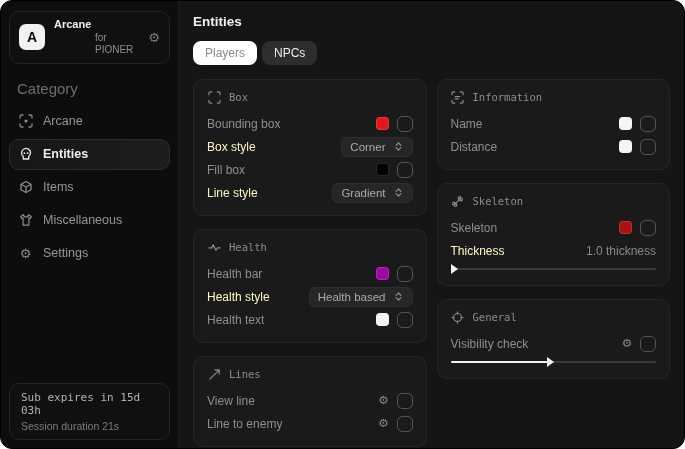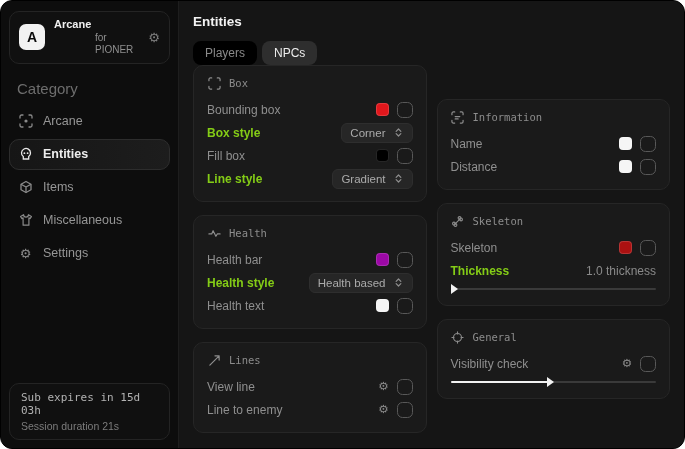--- a/index.html
+++ b/index.html
@@ -62,39 +62,39 @@
   }
   .footer-line1 { font-family:"DejaVu Sans Mono", monospace; font-size:11px; color:#b2b2b2; }
   .footer-line2 { font-size:10.5px; color:#7c7c7c; margin-top:3px; }
   
   .main { flex:1; padding:13px 14px; background:#151515; }
   .page-title { color:#f2f2f2; font-size:13.5px; font-weight:bold; }
   .tabs { display:flex; gap:5px; margin-top:12px; }
   .tab {
     border:none; border-radius:8px; padding:5px 12px;
     font-size:12px; cursor:pointer;
-    background:#000000; color:#8a8a8a;
+    background:#ffffff; color:#8a8a8a;
     font-family:"Liberation Sans", sans-serif;
   }
   .tab.active { background:#2e2e2e; color:#ededed; }
-  .columns { display:flex; gap:10px; align-items:center; }
+  .columns { display:flex; gap:10px; margin-top:14px; align-items:flex-start; }
   .col { flex:1; display:flex; flex-direction:column; gap:13px; }
   .card {
     background:#1a1a1a; border:1px solid #262626;
     border-radius:10px; padding:10px 13px 11px 13px;
   }
   .card-h {
     display:flex; align-items:center; gap:8px;
     color:#8d8d8d; font-family:"DejaVu Sans Mono", monospace;
     font-size:10.5px; margin-bottom:8px;
   }
   .card-h .glyph { width:14px; height:14px; display:flex; align-items:center; justify-content:center; color:#8d8d8d; }
   .row { display:flex; align-items:center; justify-content:space-between; height:23px; }
   .row-label { font-size:12px; color:#8f8f8f; }
-  .row-label.bright { color:#84cc16; font-weight:bold; }
+  .row-label.bright { color:#fef9c3; font-weight:normal; }
   .ctrl { display:flex; align-items:center; gap:8px; }
   .swatch {
     width:13px; height:13px; border-radius:4px; cursor:pointer;
     box-shadow:inset 0 0 0 1px rgba(255,255,255,0.15);
   }
   .checkbox {
     width:16px; height:16px; border-radius:5.5px;
     border:1.5px solid #585858; background:transparent; cursor:pointer;
   }
   .mini-gear {

